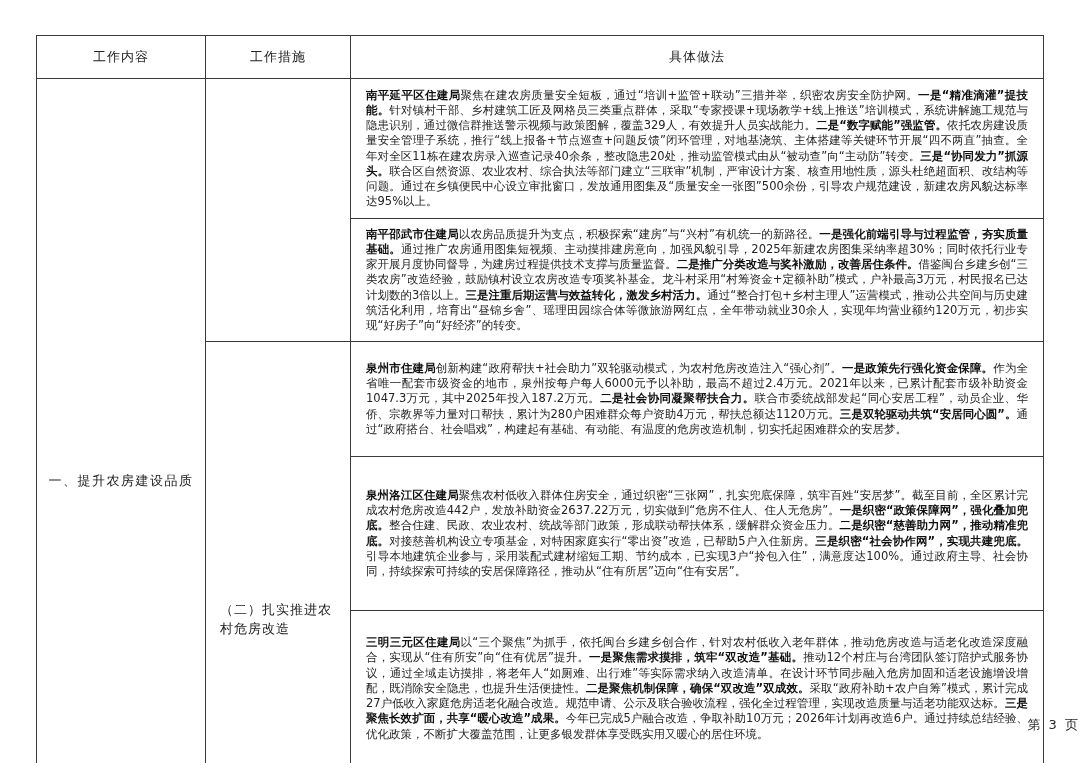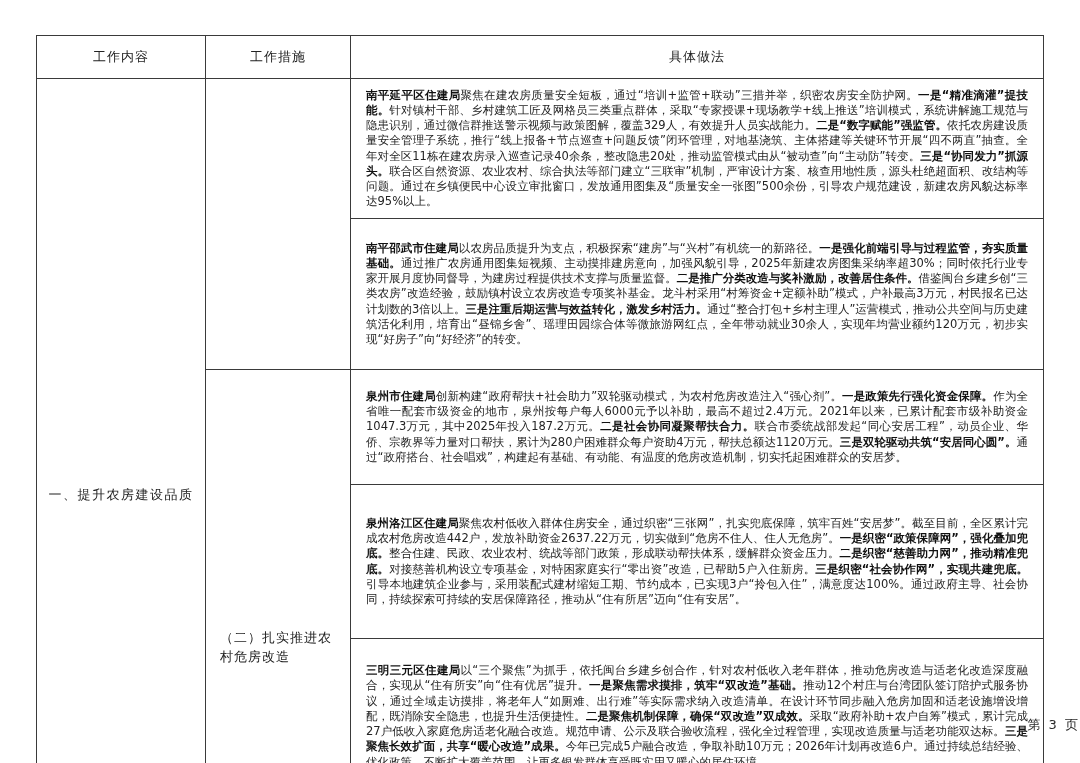--- a/index.html
+++ b/index.html
@@ -21,21 +21,21 @@
   .doc-table th, .doc-table td {
     border: 1.5px solid #3a3a3a;
     box-sizing: border-box;
     overflow: hidden;
   }
   col.c1 { width: 169px; }
   col.c2 { width: 145px; }
   col.c3 { width: 693px; }
   tr.hdr   { height: 43px; }
   tr.r1 { height: 140px; }
-  tr.r2 { height: 151px; }
+  tr.r2 { height: 123px; }
   tr.r3 { height: 115px; }
   tr.r4 { height: 154px; }
   tr.r5 { height: 156px; }
   .doc-table th {
     font-weight: normal;
     font-size: 13px;
     text-align: center;
     vertical-align: middle;
     letter-spacing: 1px;
     color: #222;

